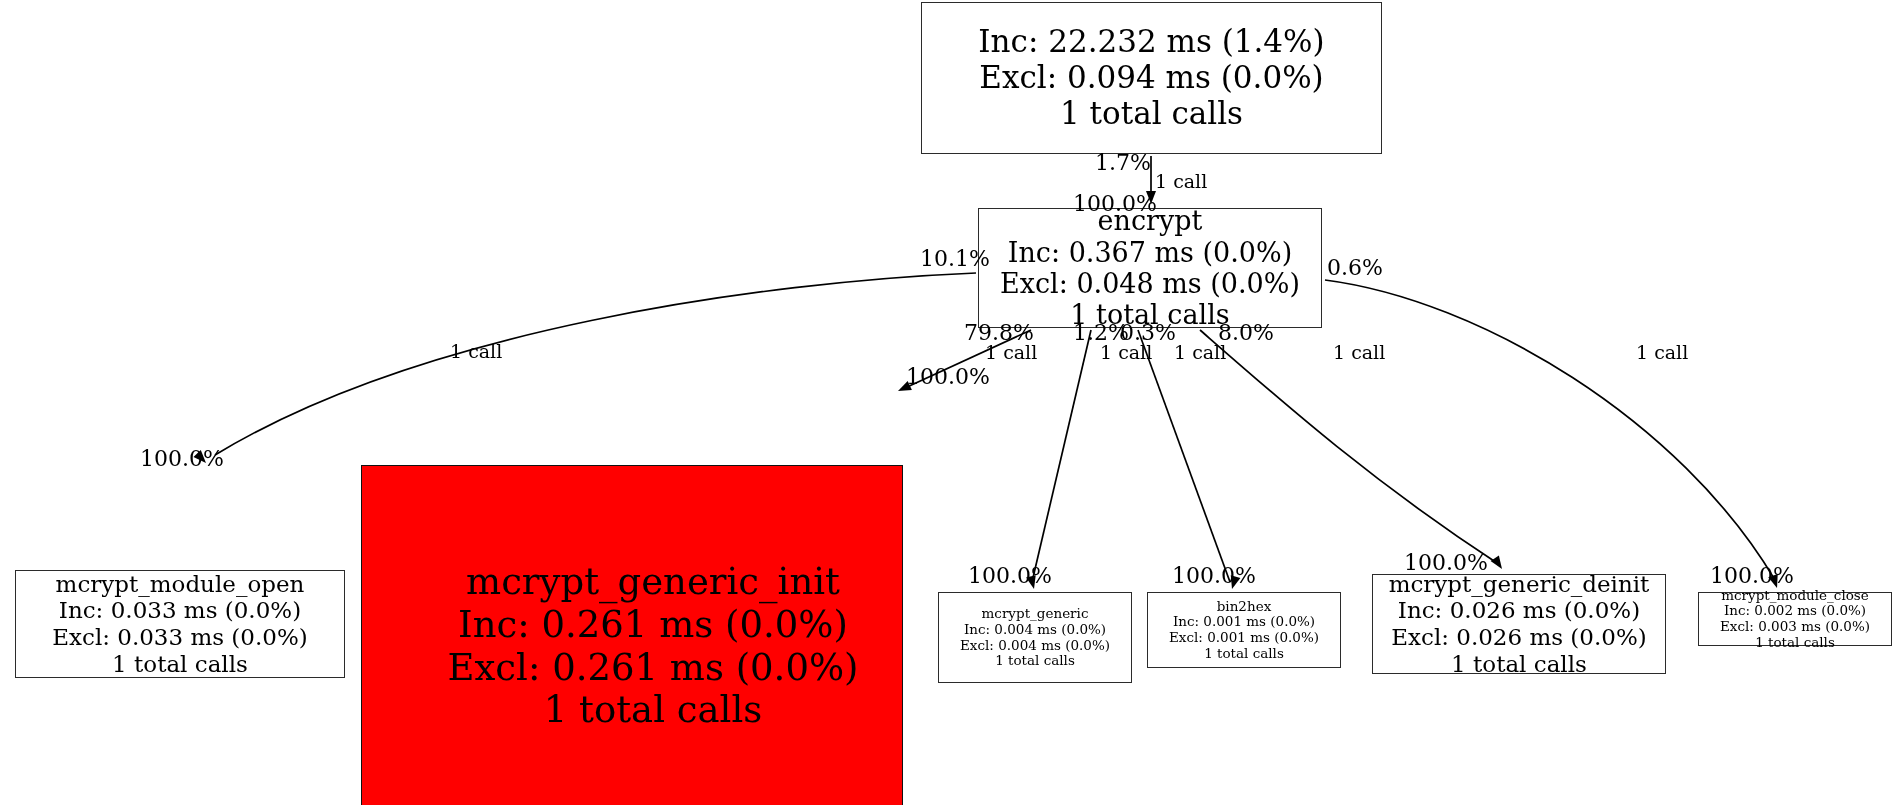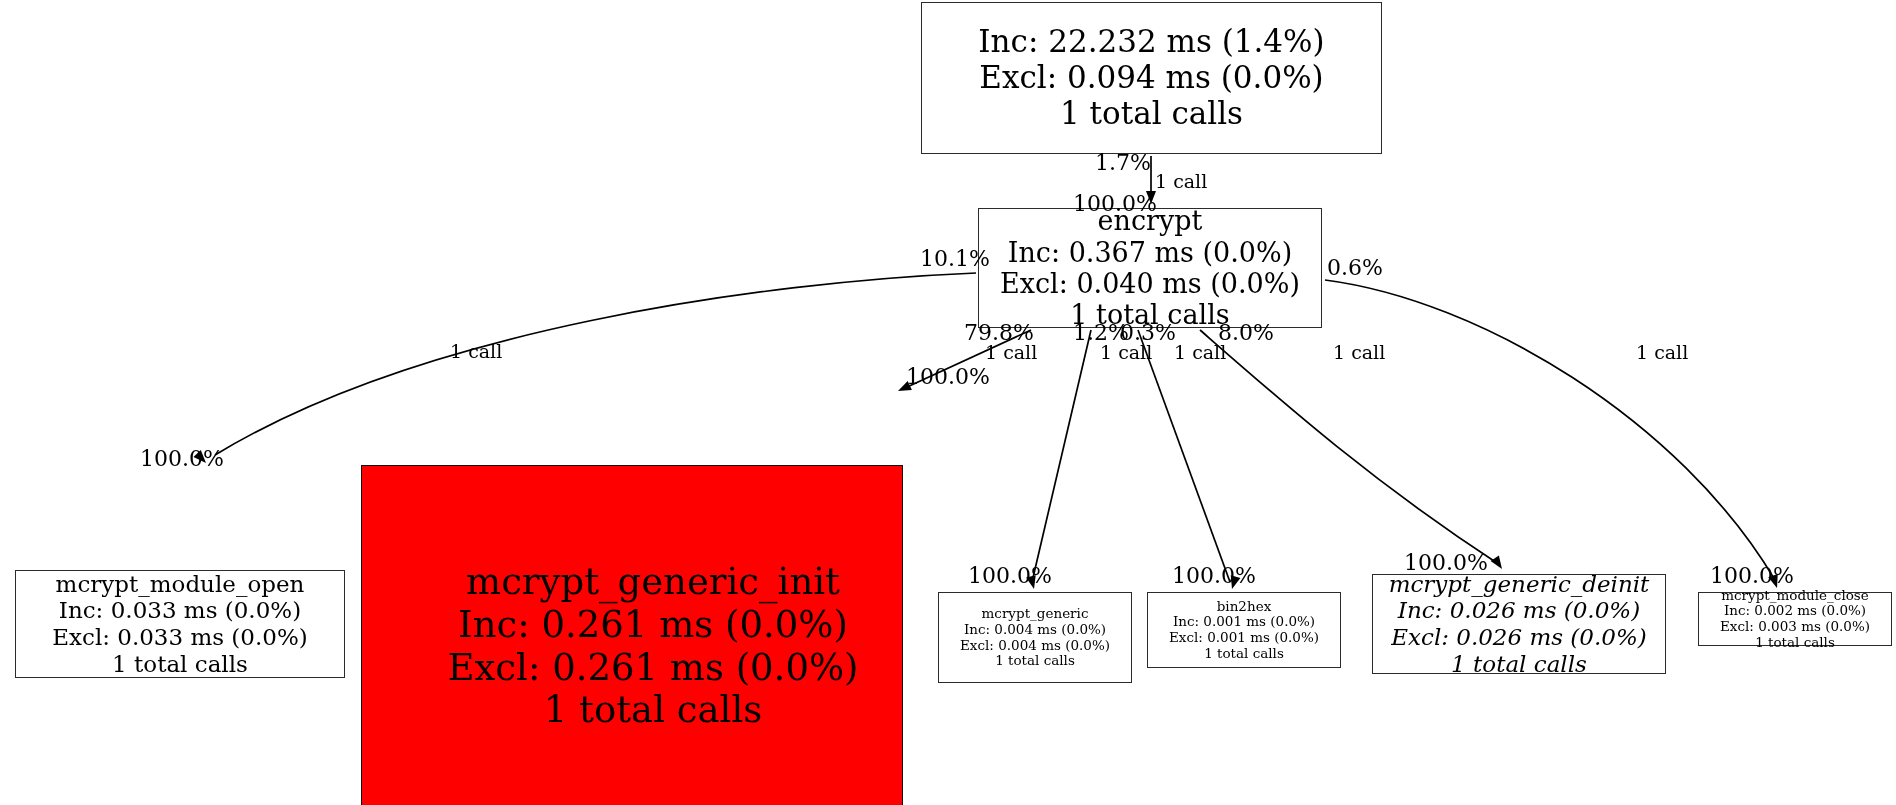--- a/index.html
+++ b/index.html
@@ -85,21 +85,21 @@
 
   <div id="nodes-host">
       <div class="node size-lg" style="left: 921px; top: 2px; width: 461px; height: 152px;">
         <span class="ln">Inc: 22.232 ms (1.4%)</span>
         <span class="ln">Excl: 0.094 ms (0.0%)</span>
         <span class="ln">1 total calls</span>
       </div>
       <div class="node size-md" style="left: 978px; top: 208px; width: 344px; height: 120px;">
         <span class="ln">encrypt</span>
         <span class="ln">Inc: 0.367 ms (0.0%)</span>
-        <span class="ln">Excl: 0.040 ms (0.0%)</span>
+        <span class="ln">Excl: 0.048 ms (0.0%)</span>
         <span class="ln">1 total calls</span>
       </div>
       <div class="node size-sm" style="left: 3px; top: 570px; width: 330px; height: 108px; margin-left: 12px;">
         <span class="ln">mcrypt_module_open</span>
         <span class="ln">Inc: 0.033 ms (0.0%)</span>
         <span class="ln">Excl: 0.033 ms (0.0%)</span>
         <span class="ln">1 total calls</span>
       </div>
       <div class="node size-xxl highlight" style="left: 361px; top: 465px; width: 542px; height: 363px; padding-left: 42px;">
         <span class="ln">mcrypt_generic_init</span>
@@ -112,21 +112,21 @@
         <span class="ln">Inc: 0.004 ms (0.0%)</span>
         <span class="ln">Excl: 0.004 ms (0.0%)</span>
         <span class="ln">1 total calls</span>
       </div>
       <div class="node size-xs" style="left: 1147px; top: 592px; width: 194px; height: 76px;">
         <span class="ln">bin2hex</span>
         <span class="ln">Inc: 0.001 ms (0.0%)</span>
         <span class="ln">Excl: 0.001 ms (0.0%)</span>
         <span class="ln">1 total calls</span>
       </div>
-      <div class="node size-sm" style="left: 1372px; top: 574px; width: 294px; height: 100px; font-style: italic;">
+      <div class="node size-sm" style="left: 1372px; top: 574px; width: 294px; height: 100px;">
         <span class="ln">mcrypt_generic_deinit</span>
         <span class="ln">Inc: 0.026 ms (0.0%)</span>
         <span class="ln">Excl: 0.026 ms (0.0%)</span>
         <span class="ln">1 total calls</span>
       </div>
       <div class="node size-xs" style="left: 1698px; top: 592px; width: 194px; height: 54px;">
         <span class="ln">mcrypt_module_close</span>
         <span class="ln">Inc: 0.002 ms (0.0%)</span>
         <span class="ln">Excl: 0.003 ms (0.0%)</span>
         <span class="ln">1 total calls</span>

